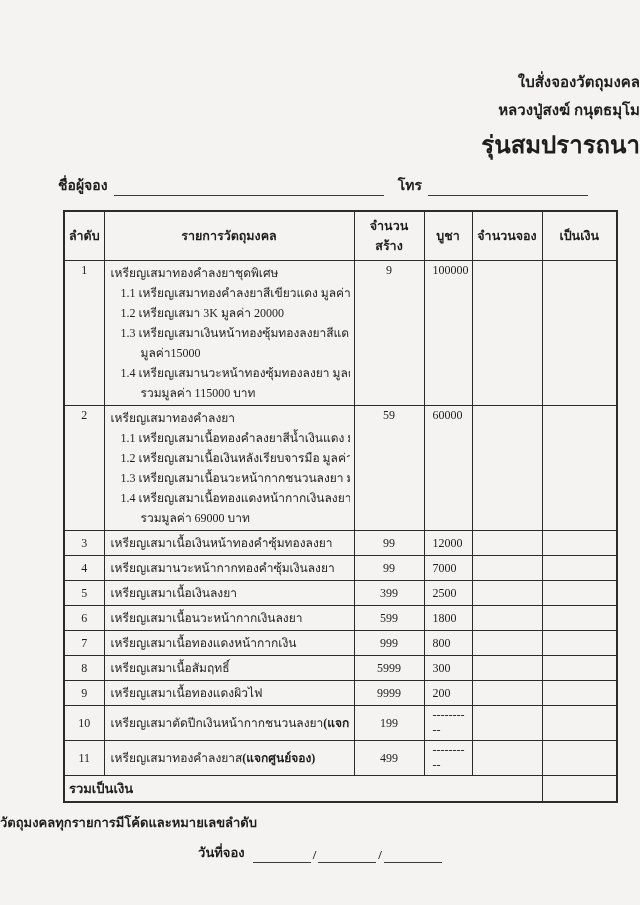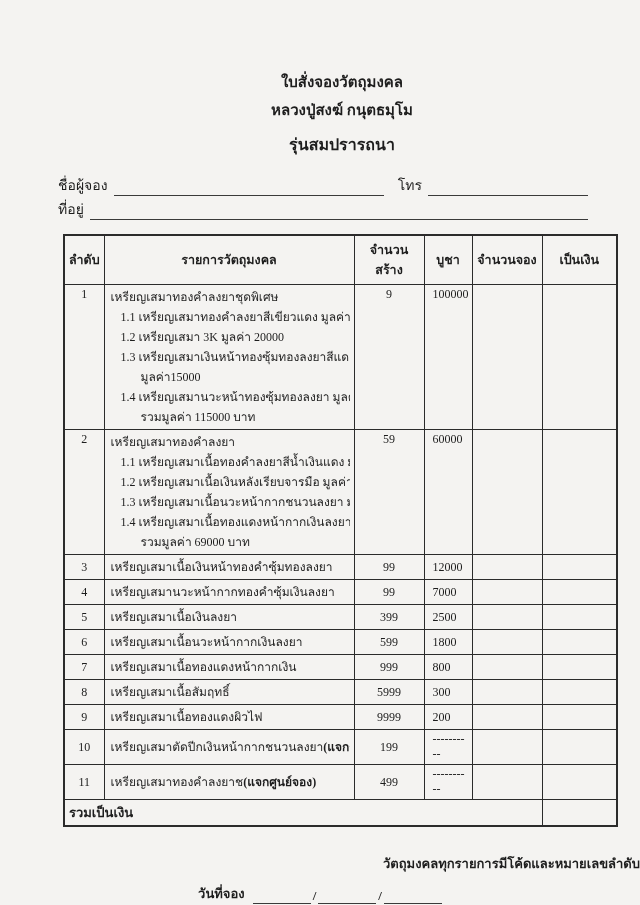--- a/index.html
+++ b/index.html
@@ -13,28 +13,28 @@
     background:#e9e8e6;
     font-family:"Liberation Serif","DejaVu Serif",serif;
     color:var(--ink);
   }
   .page{
     width:640px;height:905px;
     background:var(--paper);
     padding-top:68px;
     overflow:hidden;
   }
-  .center{text-align:center;padding-left:44px;}
+  .center{text-align:right;padding-left:44px;}
   .hline{font-weight:bold;font-size:15px;line-height:28px;}
-  .edition{font-weight:bold;font-size:16px;line-height:34px;margin-top:4px;}
+  .edition{font-weight:bold;font-size:24px;line-height:34px;margin-top:4px;}
   
   .formline{
     display:flex;align-items:flex-end;
     margin:0 52px 0 58px;
-    font-weight:normal;font-size:14px;
+    font-weight:bold;font-size:14px;
     height:24px;
   }
   .formline .lbl{white-space:nowrap;padding-right:6px;}
   .formline .lbl2{white-space:nowrap;padding:0 6px 0 14px;}
   .blank{
     flex:1;border-bottom:1.2px solid #3a3a3a;
     height:18px;font-size:13px;
   }
   .blank.phone{flex:0 0 160px;}
   
@@ -70,22 +70,22 @@
   .iline.main{padding-left:2px;}
   .iline.sub{padding-left:12px;}
   .iline.cont{padding-left:32px;}
   td .paren{font-weight:bold;}
   td.total-label{
     text-align:left;font-weight:bold;font-size:13px;
     vertical-align:middle;height:24px;
   }
   
   .note{
-    text-align:right;font-weight:bold;font-size:13px;
-    margin-top:26px;
+    text-align:left;font-weight:bold;font-size:13px;
+    margin-top:9px;
   }
   .dateline{
     display:flex;justify-content:center;align-items:flex-end;
     font-weight:bold;font-size:13px;margin-top:8px;height:22px;
   }
   .dateline .dlbl{padding-right:8px;}
   .dblank{
     width:58px;border-bottom:1.2px solid #3a3a3a;height:16px;
   }
   .dsep{padding:0 2px;}
@@ -97,24 +97,20 @@
 
   <div class="center hline">ใบสั่งจองวัตถุมงคล</div>
   <div class="center hline">หลวงปู่สงฆ์ กนุตธมุโม</div>
   <div class="center edition">รุ่นสมปรารถนา</div>
 
   <div class="formline" style="margin-top:10px;">
     <span class="lbl">ชื่อผู้จอง</span>
     <span class="blank"></span>
     <span class="lbl2">โทร</span>
     <span class="blank phone"></span>
-  </div>
-  <div class="formline">
-    <span class="lbl">ที่อยู่</span>
-    <span class="blank"></span>
   </div>
 
   <table>
     <colgroup>
       <col class="c-no">
         <col class="c-item">
         <col class="c-made">
       <col class="c-price">
         <col class="c-res">
         <col class="c-amt">
@@ -237,21 +233,21 @@
             <div class="iline main"><span>เหรียญเสมาตัดปีกเงินหน้ากากชนวนลงยา</span><span class="paren">(แจกกรรมการ)</span></div>
           </td>
           <td class="made single">199</td>
           <td class="price single">----------</td>
           <td class="reserved single"></td>
           <td class="amount single"></td>
         </tr>
         <tr>
           <td class="no single">11</td>
           <td class="single">
-            <div class="iline main"><span>เหรียญเสมาทองคำลงยาช</span><span class="paren">(แจกศูนย์จอง)</span></div>
+            <div class="iline main"><span>เหรียญเสมาทองคำลงยาส</span><span class="paren">(แจกศูนย์จอง)</span></div>
           </td>
           <td class="made single">499</td>
           <td class="price single">----------</td>
           <td class="reserved single"></td>
           <td class="amount single"></td>
         </tr>
       </tbody>
     <tfoot>
       <tr>
         <td class="total-label" colspan="5">รวมเป็นเงิน</td>

